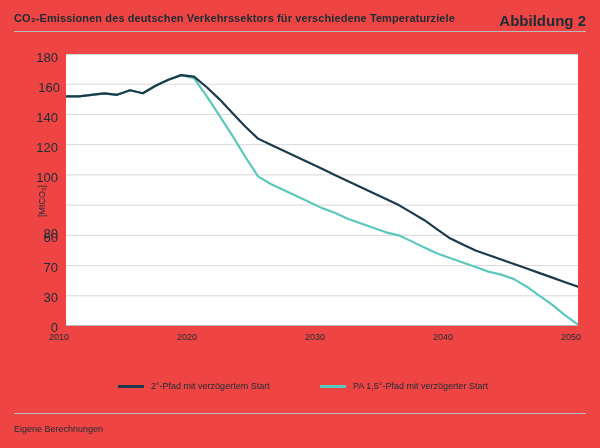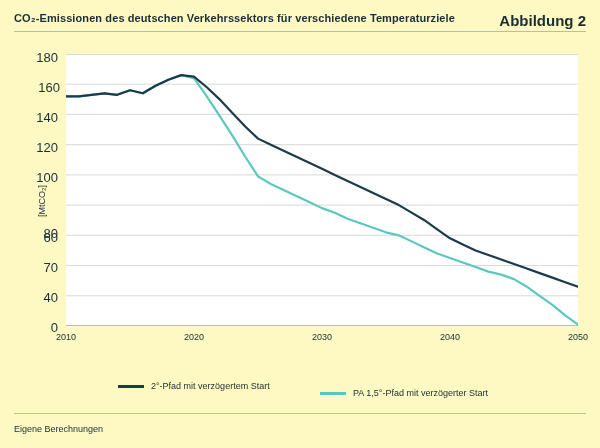--- a/index.html
+++ b/index.html
@@ -7,21 +7,21 @@
     padding: 0;
     background: #ffffff;
   }
   body {
     font-family: "Liberation Sans", sans-serif;
   }
   #page {
     position: relative;
     width: 600px;
     height: 448px;
-    background: #fef9c3;
+    background: #ef4444;
     overflow: hidden;
     box-sizing: border-box;
   }
   #title-bar {
     position: absolute;
     left: 0; top: 0;
     width: 600px;
     height: 36px;
   }
   #chart-title {
@@ -71,21 +71,20 @@
   .y-tick-label {
     position: absolute;
     width: 26px;
     text-align: right;
     font-size: 13px;
     color: #1a2e35;
   }
   .x-tick-label {
     position: absolute;
     width: 34px;
-    text-align: center;
     font-size: 9px;
     color: #1a2e35;
   }
   #plot-area {
     position: absolute;
     left: 66px;
     top: 18px;
     width: 512px;
     height: 272px;
     background: #ffffff;
@@ -141,21 +140,21 @@
     <div id="chart-title">CO₂-Emissionen des deutschen Verkehrssektors für verschiedene Temperaturziele</div>
     <div id="figure-label">Abbildung 2</div>
     <div id="title-rule"></div>
   </div>
 
   <div id="plot-wrap">
 
     <div id="y-axis-label">[MtCO₂]</div>
 
     <div class="y-tick-label" style="left:32px; top:284px;">0</div>
-    <div class="y-tick-label" style="left:32px; top:254px;">40</div>
+    <div class="y-tick-label" style="left:32px; top:254px;">30</div>
     <div class="y-tick-label" style="left:32px; top:224px;">70</div>
     <div class="y-tick-label" style="left:32px; top:194px;">60</div>
     <div class="y-tick-label" style="left:32px; top:164px;margin-top:26px;">80</div>
     <div class="y-tick-label" style="left:32px; top:134px;">100</div>
     <div class="y-tick-label" style="left:32px; top:104px;">120</div>
     <div class="y-tick-label" style="left:32px; top:74px;">140</div>
     <div class="y-tick-label" style="left:34px; top:44px;">160</div>
     <div class="y-tick-label" style="left:32px; top:14px;">180</div>
 
     <div class="x-tick-label" style="left:49px; top:296px;">2010</div>
@@ -182,21 +181,21 @@
         <polyline id="series-1-path" fill="none" stroke="#1b3a4b" stroke-width="2.2" stroke-linejoin="round" stroke-linecap="round" points="0.00,42.31 12.80,42.31 25.60,40.80 38.40,39.29 51.20,40.80 64.00,36.27 76.80,39.29 89.60,31.73 102.40,25.69 115.20,21.16 128.00,22.67 140.80,33.24 153.60,45.33 166.40,58.93 179.20,72.53 192.00,84.62 204.80,90.67 217.60,96.71 230.40,102.76 243.20,108.80 256.00,114.84 268.80,120.89 281.60,126.93 294.40,132.98 307.20,139.02 320.00,145.07 332.80,151.11 345.60,158.67 358.40,166.22 371.20,175.29 384.00,184.36 396.80,190.40 409.60,196.44 422.40,200.98 435.20,205.51 448.00,210.04 460.80,214.58 473.60,219.11 486.40,223.64 499.20,228.18 512.00,232.71"></polyline>
       </svg>
     </div>
   </div>
 
   <div id="legend">
     <div class="legend-item" style="left:118px;">
       <span class="legend-swatch" style="background:#1b3a4b;"></span>
       <span class="legend-text">2°-Pfad mit verzögertem Start</span>
     </div>
-    <div class="legend-item" style="left:320px;margin-top:7px;">
+    <div class="legend-item" style="left:320px;">
       <span class="legend-swatch" style="background:#5cc8bd;"></span>
       <span class="legend-text">PA 1,5°-Pfad mit verzögerter Start</span>
     </div>
   </div>
 
   <div id="footer-rule"></div>
   <div id="source-note">Eigene Berechnungen</div>
 
 </div>
 

